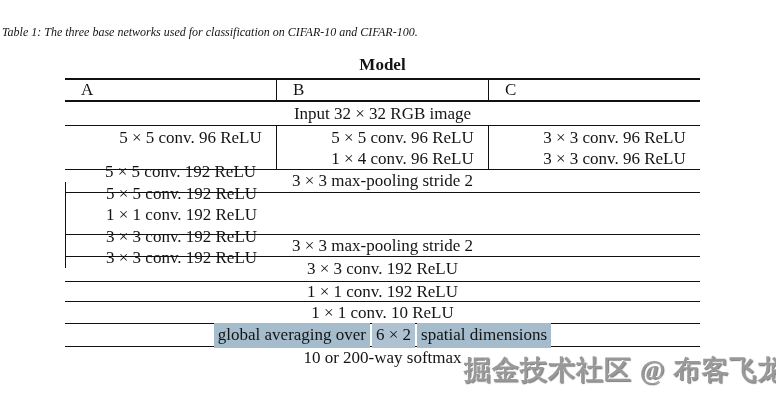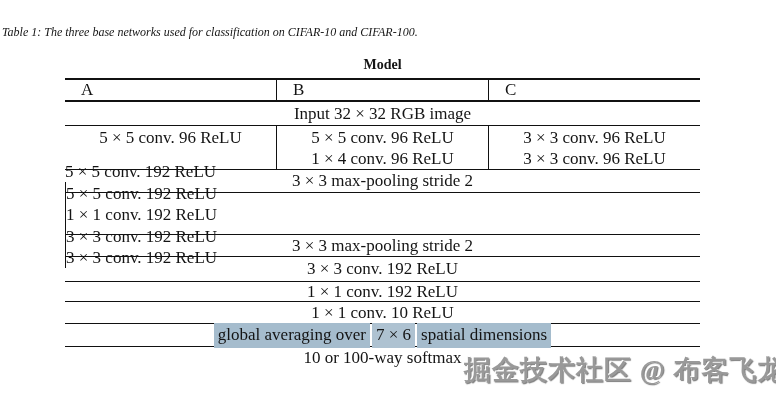--- a/index.html
+++ b/index.html
@@ -31,21 +31,21 @@
     color: var(--ink);
     font-style: italic;
   }
   .model-title {
     position: absolute;
     left: 65px;
     top: 55px;
     width: 635px;
     text-align: center;
     font-weight: bold;
-    font-size: 14px;
+    font-size: 17px;
     line-height: 20px;
   }
   .tbl {
     position: absolute;
     left: 65px;
     top: 78px;
     width: 635px;
     border-top: 2px solid var(--rule);
     font-size: 17px;
   }
@@ -53,21 +53,21 @@
     border-bottom: 1.5px solid var(--rule);
     display: flex;
     align-items: center;
     justify-content: center;
   }
   .trow.hdr { border-bottom: 2px solid var(--rule); height: 22px; align-items: stretch; justify-content: flex-start; }
   .trow.last { border-bottom: none; }
   .hcell { flex: 1; display: flex; align-items: center; padding-left: 16px; }
   .ccell { flex: 1; display: flex; flex-direction: column; align-items: center; justify-content: flex-start; padding-top: 1px; }
   .bl { border-left: 1.5px solid var(--rule); }
-  .line { line-height: 21px; text-align: center; }
+  .line { line-height: 21px; text-align: center; margin-left: 40px; }
   .h24 { height: 24px; }
   .h44 { height: 44px; align-items: flex-start; }
   .h23 { height: 23px; }
   .h42 { height: 42px; align-items: flex-start; flex-direction: column; }
   .h21 { height: 21px; }
   .h25 { height: 25px; }
   .h20 { height: 20px; }
   .h22 { height: 22px; }
   .hl {
     background: var(--hl-color);
@@ -152,25 +152,25 @@
     <div class="trow h20">
       <span>1 × 1 conv. 192 ReLU</span>
     </div>
 
     <div class="trow h22">
       <span>1 × 1 conv. 10 ReLU</span>
     </div>
 
     <div class="trow h23">
       <span class="hl">global averaging over</span>
-      <span class="hl hl-mid">7 × 6</span>
+      <span class="hl hl-mid">6 × 2</span>
       <span class="hl">spatial dimensions</span>
     </div>
 
     <div class="trow h21 last">
-      <span>10 or 100-way softmax</span>
+      <span>10 or 200-way softmax</span>
     </div>
 
   </div>
 
   <div class="watermark">掘金技术社区 @ 布客飞龙</div>
 
 </div>
 
 </body></html>

